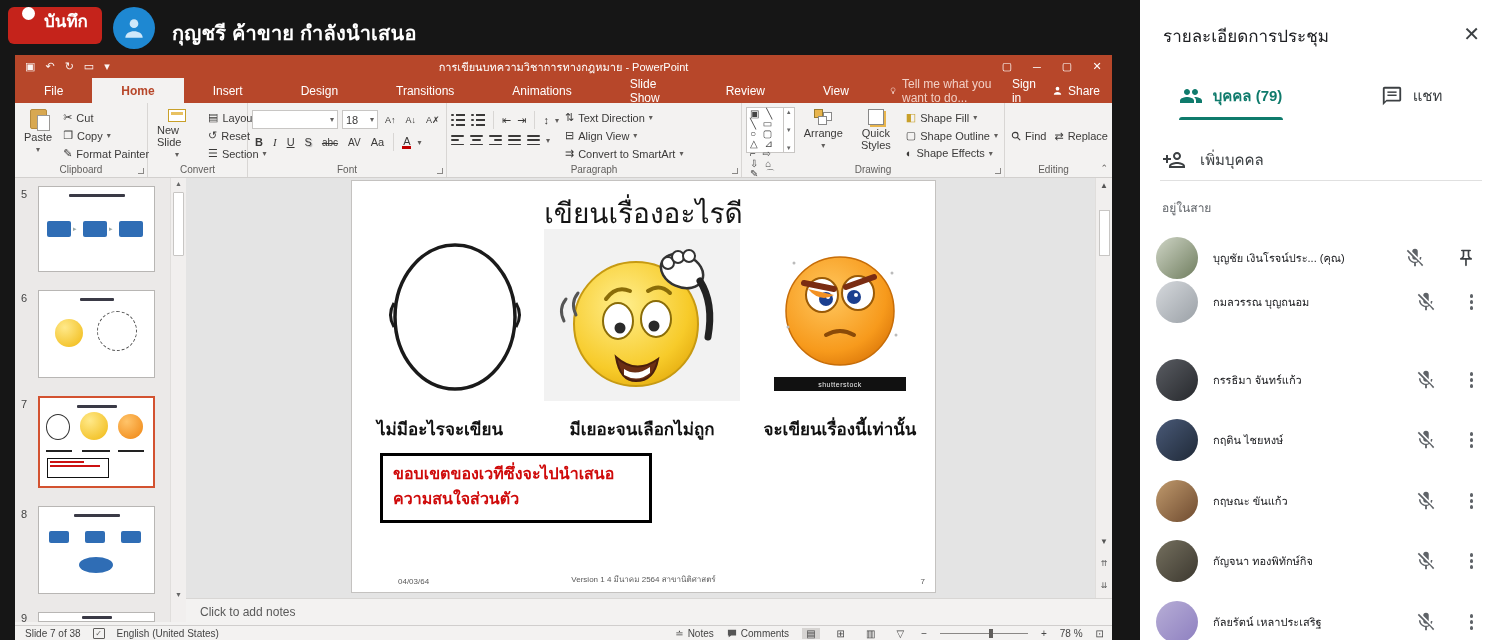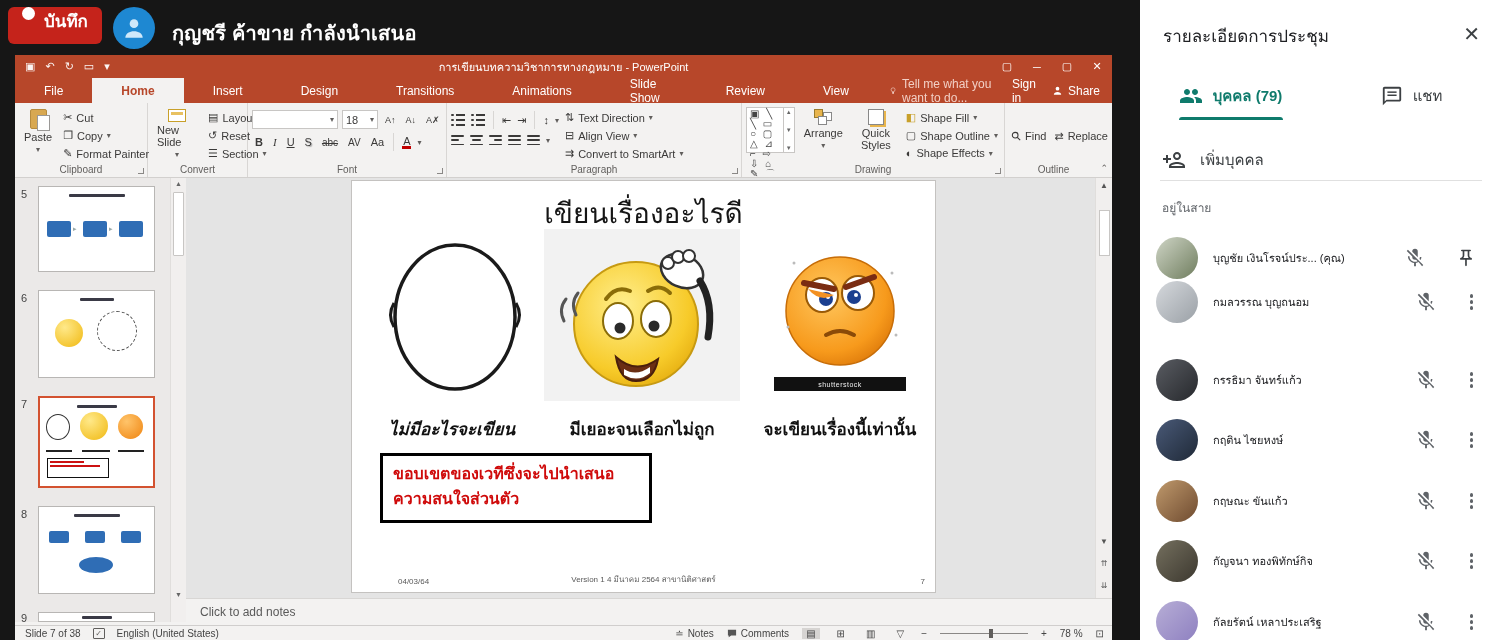--- a/index.html
+++ b/index.html
@@ -113,21 +113,21 @@
   
   .slide{position:absolute;left:165px;top:2px;width:585px;height:413px;background:#fff;border:1px solid #c4c2c0;}
   .slide-title{position:absolute;top:10px;left:0;right:0;text-align:center;font-size:28px;color:#151515;
     font-family:"Liberation Serif",serif;}
   .face-img{position:absolute;left:28px;top:52px;}
   .photo{position:absolute;left:192px;top:48px;width:196px;height:172px;background:#f2f2f2;}
   .emoji3{position:absolute;left:422px;top:62px;width:132px;height:132px;}
   .watermark{position:absolute;left:422px;top:196px;width:132px;height:14px;background:#111;color:#eee;
     font-size:7px;display:flex;align-items:center;justify-content:center;letter-spacing:.5px;}
   .capt{position:absolute;top:234px;transform:translateX(-50%);font-size:17px;font-weight:bold;color:#111;white-space:nowrap;}
-  .capt1{left:100px;font-style:italic;} .capt2{left:290px;} .capt3{left:488px;}
+  .capt1{left:88px;} .capt2{left:290px;} .capt3{left:488px;}
   .redbox{position:absolute;left:28px;top:272px;width:272px;border:3px solid #000;padding:6px 10px 8px 10px;}
   .redbox div{color:#cf0a0a;font-weight:bold;font-size:16px;line-height:1.55;white-space:nowrap;}
   .sfooter{position:absolute;bottom:6px;font-size:8px;color:#595959;}
   .sf-date{left:46px;} .sf-center{left:50%;transform:translateX(-50%);white-space:nowrap;} .sf-num{right:10px;}
 
   .notesbar{position:absolute;left:171px;top:543px;width:926px;height:26px;background:#f3f2f1;border-top:1px solid #d8d6d4;
     color:#595959;font-size:12px;display:flex;align-items:center;padding-left:14px;cursor:text;}
   .statusbar{position:absolute;left:0;top:570px;width:100%;height:15px;background:#f3f2f1;border-top:1px solid #d0cecd;
     display:flex;align-items:center;font-size:10px;color:#444;}
   .st-left{display:flex;align-items:flex-start;gap:12px;margin-left:10px;}
@@ -464,21 +464,21 @@
             <span>⇄</span>
             <span>Replace</span>
             <span class="dd">▾</span>
           </span>
           <span class="sbtn">
             <span>⇖</span>
             <span>Select</span>
             <span class="dd">▾</span>
           </span>
         </div>
-        <span class="glabel">Outline</span>
+        <span class="glabel">Editing</span>
       </div>
 
       <span class="collapse">⌃</span>
     </div>
 
     <div class="work">
 
       <div class="thumbs">
         <div class="thumb-row" style="top:8px;height:90px;">
           <span class="tnum">5</span>

